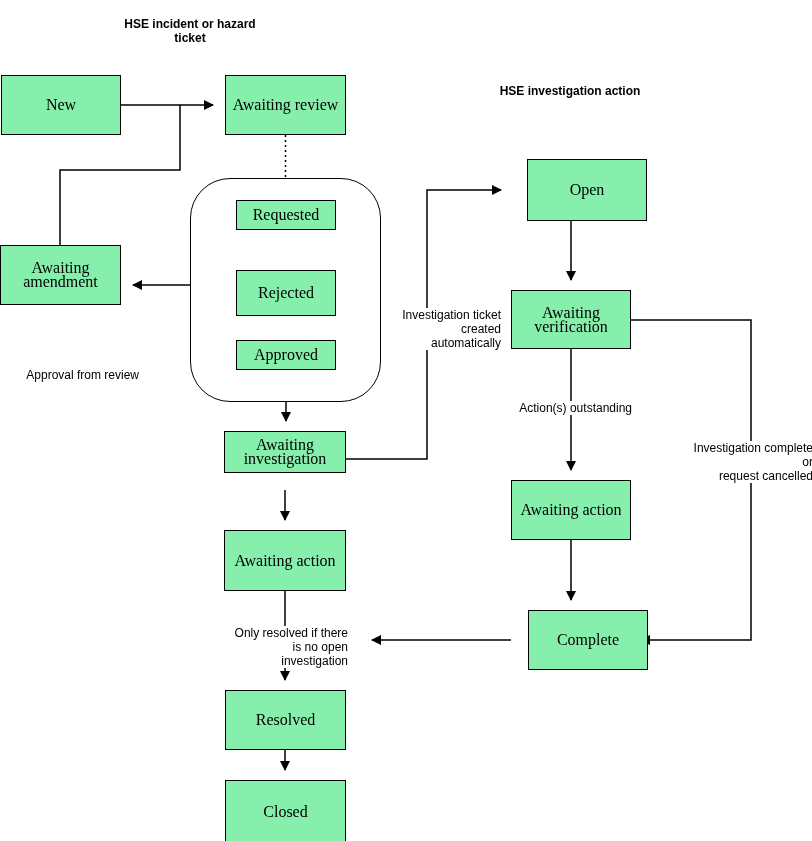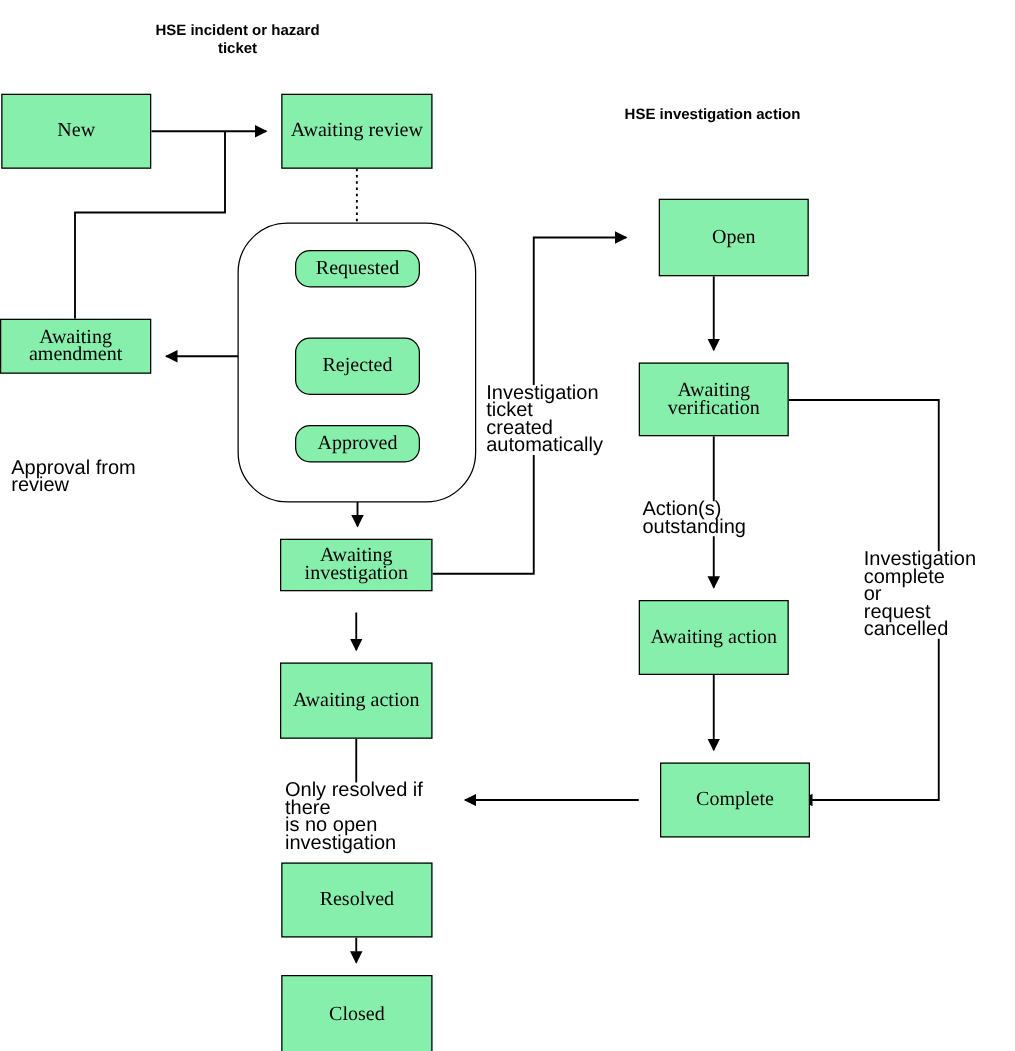--- a/index.html
+++ b/index.html
@@ -10,27 +10,27 @@
   }
   #edges{position:absolute;left:0;top:0;width:812px;height:841px;}
   .node{
     position:absolute;box-sizing:border-box;
     border:1.5px solid #000;background:#86efac;
     display:flex;align-items:center;justify-content:center;
     font-size:16px;text-align:center;line-height:14px;
     white-space:pre-line;
     font-family:Liberation Serif, serif;
   }
-  .subnode{border-radius:12px;}
+  .subnode{border-radius:0;}
   .container{
     position:absolute;box-sizing:border-box;
     border:1.5px solid #000;background:#fff;border-radius:40px;
   }
   .flabel{
-    position:absolute;font-size:16px;line-height:14px;text-align:left;
+    position:absolute;font-size:12px;line-height:14px;text-align:right;
     white-space:pre-line;background:#fff;padding:0 1px;
   }
   .title{
     position:absolute;font-size:12px;font-weight:bold;line-height:14px;
     text-align:center;white-space:pre-line;
   }
 </style>
 </head>
 <body>
 
@@ -76,21 +76,21 @@
 ticket</div>
 <div class="title" style="left:490px;top:84px;width:160px;">HSE investigation action</div>
 
 <div class="container" style="left:190px;top:178px;width:191px;height:224px;"></div>
 
 <div class="node" style="left:1px;top:75px;width:120px;height:60px;">New</div>
 <div class="node" style="left:225px;top:75px;width:121px;height:60px;text-align:right;">Awaiting review</div>
 <div class="node subnode" style="left:236px;top:200px;width:100px;height:30px;">Requested</div>
 <div class="node subnode" style="left:236px;top:270px;width:100px;height:46px;">Rejected</div>
 <div class="node subnode" style="left:236px;top:340px;width:100px;height:30px;">Approved</div>
-<div class="node" style="left:0px;top:255px;width:121px;height:44px;">Awaiting amendment</div>
+<div class="node" style="left:0px;top:245px;width:121px;height:60px;">Awaiting amendment</div>
 <div class="node" style="left:224px;top:431px;width:122px;height:42px;">Awaiting investigation</div>
 <div class="node" style="left:224px;top:530px;width:122px;height:61px;">Awaiting action</div>
 <div class="node" style="left:225px;top:690px;width:121px;height:60px;">Resolved</div>
 <div class="node" style="left:225px;top:780px;width:121px;height:64px;">Closed</div>
 
 <div class="node" style="left:511px;top:159px;width:120px;height:62px;margin-left:16px;">Open</div>
 <div class="node" style="left:511px;top:290px;width:120px;height:59px;">Awaiting verification</div>
 <div class="node" style="left:511px;top:480px;width:120px;height:60px;">Awaiting action</div>
 <div class="node" style="left:528px;top:610px;width:120px;height:60px;">Complete</div>
 

